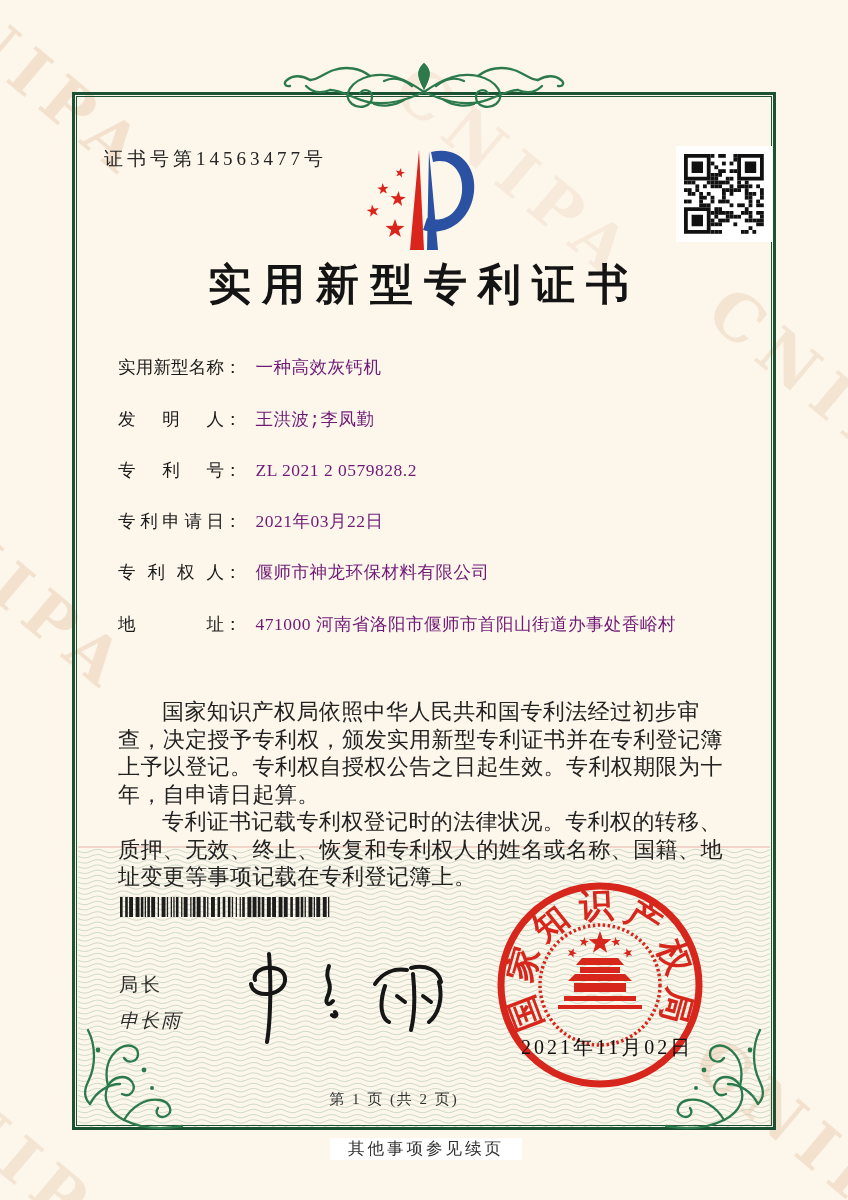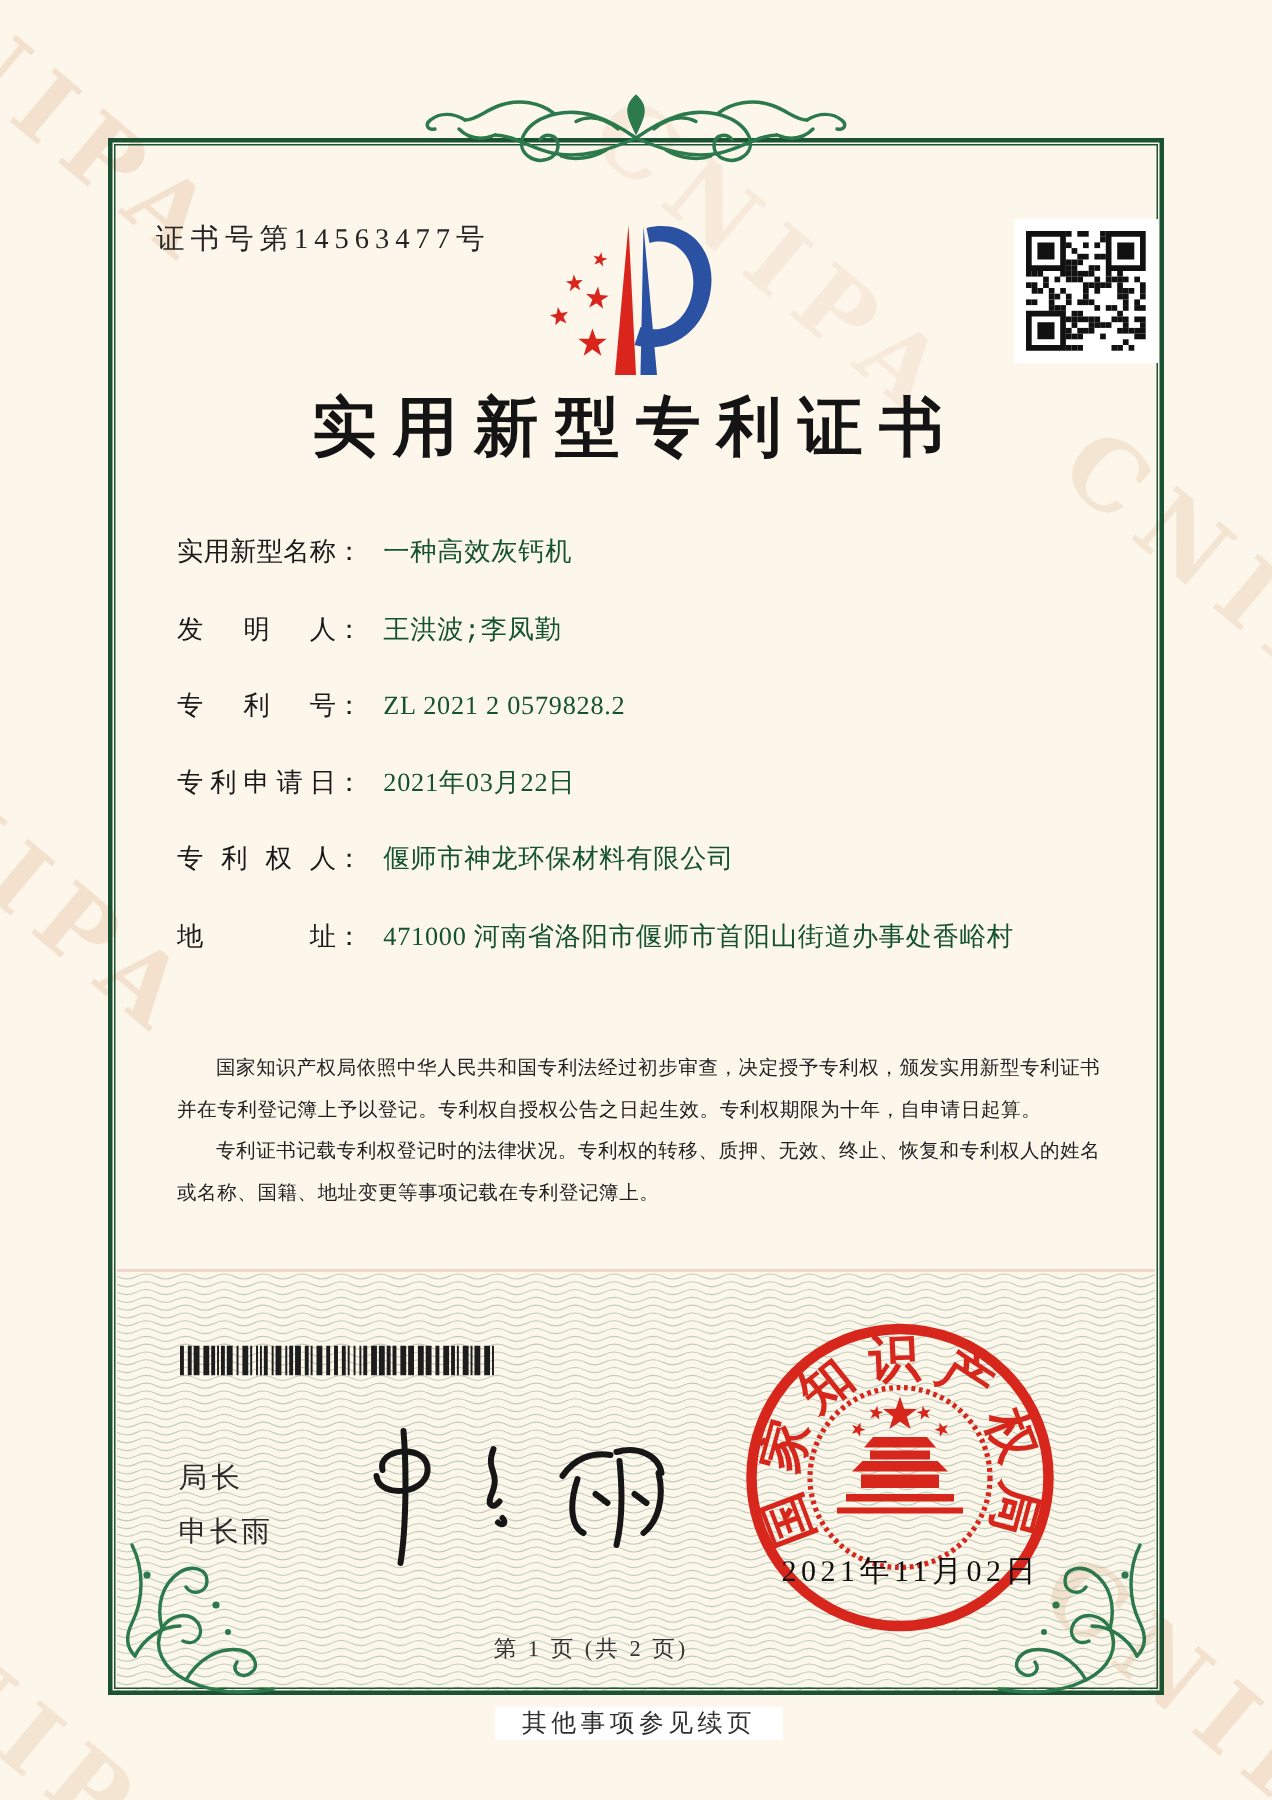--- a/index.html
+++ b/index.html
@@ -21,34 +21,34 @@
   
   .cert-no{position:absolute;left:104px;top:146px;font-size:19px;letter-spacing:4px;color:#252525;z-index:3;}
   .qr-box{position:absolute;left:676px;top:146px;width:96px;height:96px;background:#ffffff;z-index:3;}
   .qr-box svg{position:absolute;left:8px;top:8px;}
   .title{position:absolute;left:0;top:256px;width:848px;text-align:center;font-size:43px;
          font-weight:700;letter-spacing:11px;color:#141414;z-index:3;}
   
   .frow{position:absolute;left:118px;height:26px;font-size:17.5px;white-space:nowrap;z-index:3;}
   .flabel{display:inline-block;width:106px;text-align:justify;text-align-last:justify;color:#1a1a1a;}
   .colon{margin-right:14px;}
-  .fvalue{color:#14532d;letter-spacing:.5px;text-align:center;}
+  .fvalue{color:#701a75;letter-spacing:.5px;text-align:center;}
   .grant2{position:absolute;left:332px;top:0;white-space:nowrap;}
   
-  .paras{position:absolute;left:118px;top:698px;width:626px;z-index:3;font-size:13px;
+  .paras{position:absolute;left:118px;top:698px;width:626px;z-index:3;font-size:22px;
          line-height:27.5px;letter-spacing:.4px;color:#222;}
   .paras p{margin:0;text-indent:2em;}
   
   .barcode{position:absolute;left:120px;top:897px;z-index:3;}
   .barcode rect{fill:#1d1d1d;}
   
   .signer-title{position:absolute;left:119px;top:972px;font-size:19px;z-index:3;
                 font-family:"Liberation Sans","DejaVu Sans",sans-serif;color:#2b2b2b;letter-spacing:3px;}
   .signer-name{position:absolute;left:119px;top:1008px;font-size:19px;z-index:3;
-               font-family:"Liberation Sans","DejaVu Sans",sans-serif;color:#2b2b2b;letter-spacing:2px;}
+               font-family:"Liberation Sans","DejaVu Sans",sans-serif;color:#2b2b2b;letter-spacing:2px;font-style:italic;}
   .signature{position:absolute;left:225px;top:938px;z-index:3;}
   .signature path{stroke:#161616;stroke-width:4;fill:none;stroke-linecap:round;stroke-linejoin:round;}
   
   .seal{position:absolute;left:494px;top:879px;z-index:3;}
   .seal-date{position:absolute;left:521px;top:1034px;width:210px;font-size:20px;letter-spacing:3px;
              color:#0f0f0f;z-index:4;white-space:nowrap;}
   
   .page-footer{position:absolute;left:0;top:1090px;width:788px;text-align:center;font-size:15px;
                letter-spacing:2px;color:#333;z-index:3;}
   .note-box{position:absolute;left:330px;top:1138px;background:#ffffff;padding:0 18px;z-index:3;}

